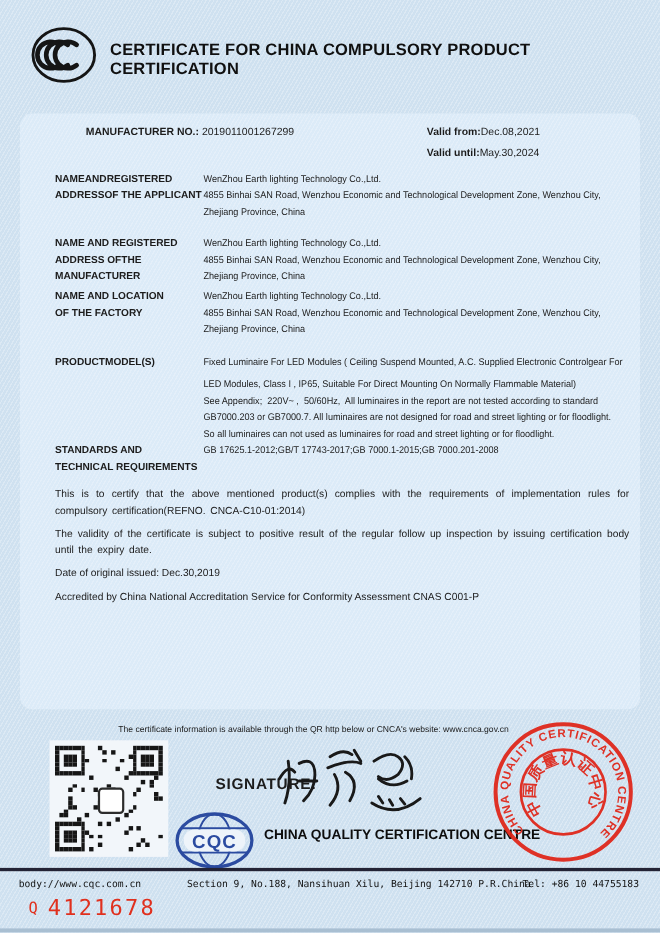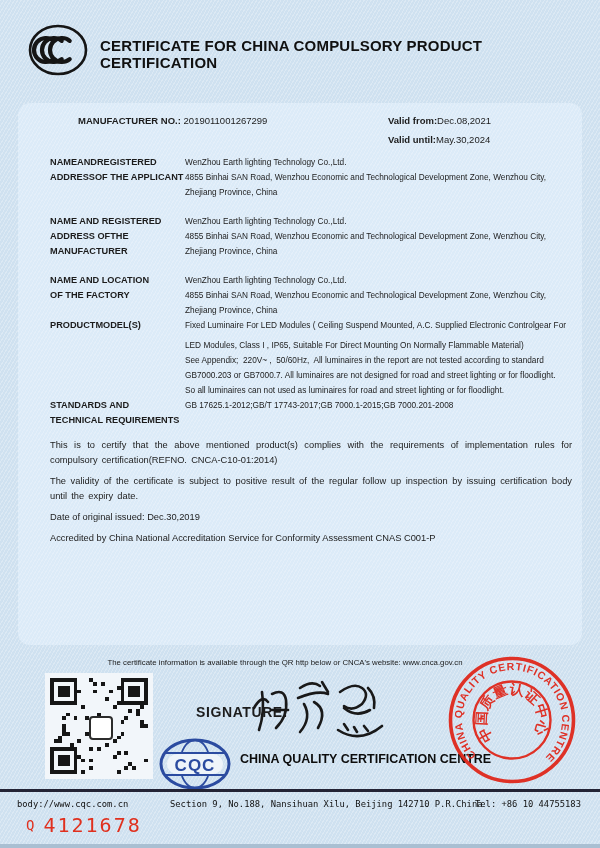--- a/index.html
+++ b/index.html
@@ -25,21 +25,21 @@
     background-image:repeating-linear-gradient(120deg,rgba(255,255,255,.22) 0 1px,rgba(255,255,255,0) 1px 3px);}
   .cert-line{position:absolute;left:60px;top:12px;font-size:9.5px}
   .cert-line .b{font-weight:bold}
   .valid{position:absolute;left:370px;top:8px;font-size:9.5px;line-height:19px}
   .valid .b{font-weight:bold}
   .rows{position:absolute;left:32px;top:52px;width:522px}
   .row{display:flex;align-items:flex-start}
   .lbl{width:135px;flex:none;font-size:9.2px;font-weight:bold;line-height:15px;white-space:pre}
   .val{font-size:8.8px;line-height:15px;white-space:pre;transform:scaleX(.94);transform-origin:0 0}
   .gap{margin-top:5px}
-  .r1{margin-bottom:14px}.r2{margin-bottom:14px}.r3{}
+  .r1{margin-bottom:14px}.r2{margin-bottom:3px}.r3{margin-bottom:15px}
   .r4{margin-bottom:0}.r5{margin-bottom:10px}
   .rows p{font-size:9.3px;line-height:15px;margin-bottom:6px}
   .just{text-align:justify;word-spacing:1.6px}
 
   
   .qr-note{position:absolute;left:0;top:658px;width:570px;text-align:center;font-size:7.8px;color:#1a1a1a}
   .qr{position:absolute;left:45px;top:673px;width:108px;height:106px;background:#f2f6fa;padding:5px;
     display:grid;grid-template-columns:repeat(25,1fr);grid-template-rows:repeat(25,1fr)}
   .qr i{background:#161616;display:block}
   .qr::after{content:"";position:absolute;left:44px;top:43px;width:20px;height:20px;background:#fff;

